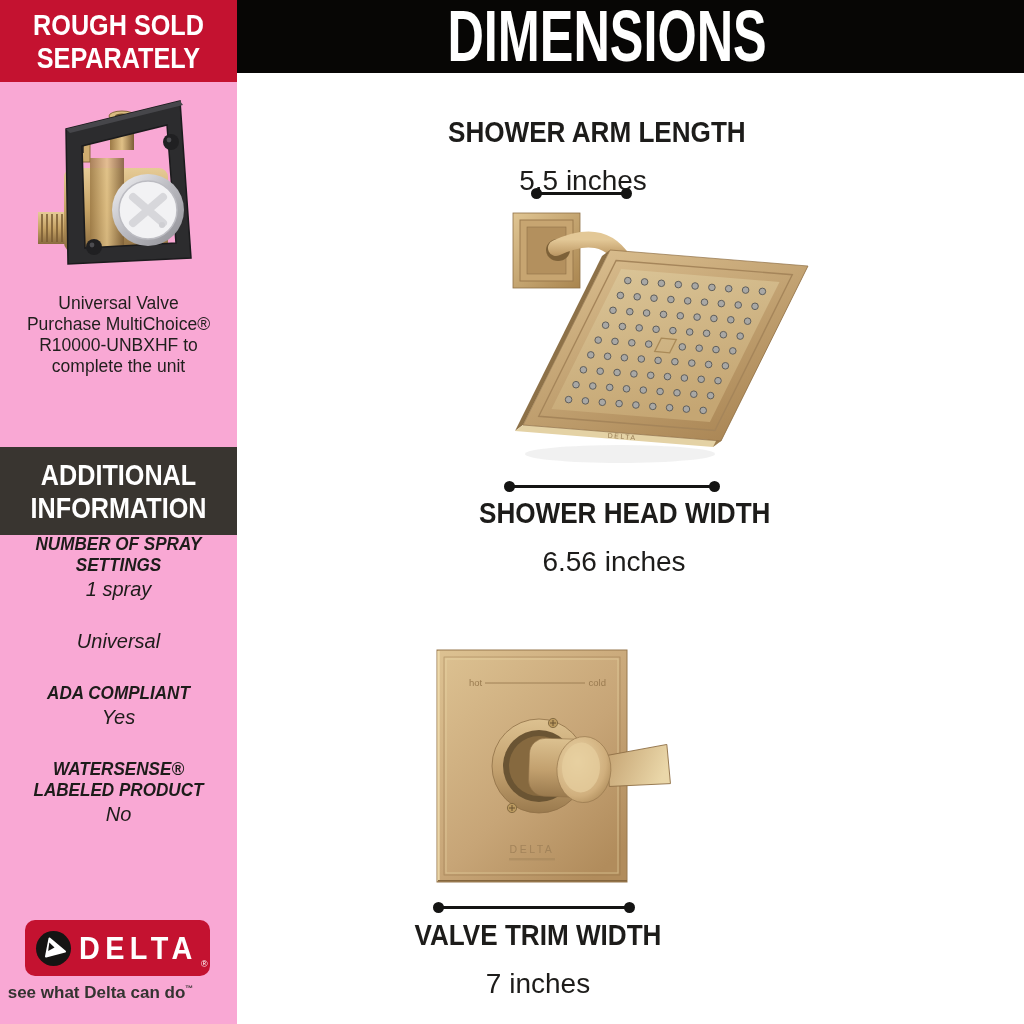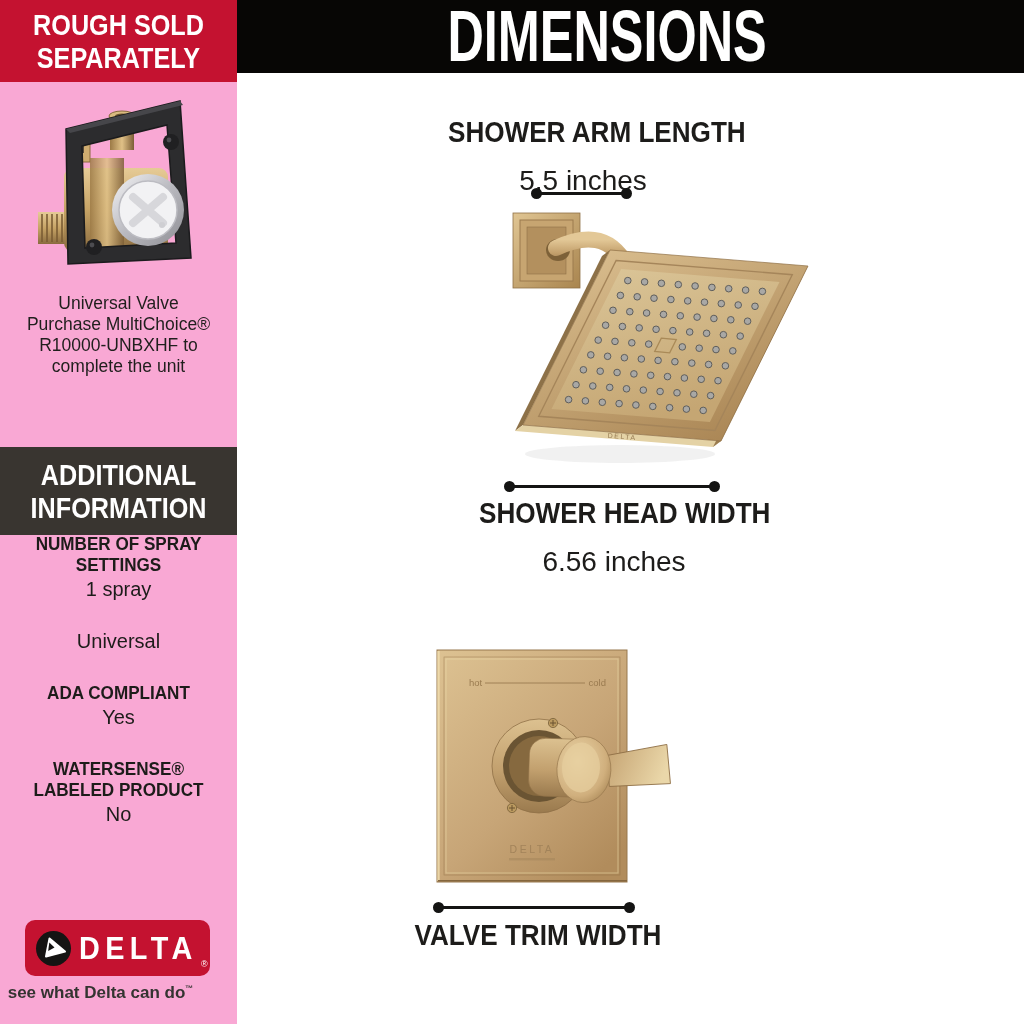--- a/index.html
+++ b/index.html
@@ -11,21 +11,21 @@
   .banner{display:flex;flex-direction:column;justify-content:center;text-align:center;color:#fff;font-weight:700;}
   .banner-rough{position:absolute;left:0;top:0;width:237px;height:82px;background:#c41230;}
   .banner-rough .ln{display:block;font-size:30px;line-height:33px;transform:scaleX(.84);}
   .valve-illo{position:absolute;left:30px;top:94px;width:180px;height:188px;}
   .purchase-note{position:absolute;left:0;top:293px;width:237px;text-align:center;
                  font-size:17.5px;line-height:21px;color:#201f1d;}
   .purchase-note span{display:block;}
   .banner-additional{position:absolute;left:0;top:399px;width:237px;height:88px;background:#393530;margin-top:48px;}
   .banner-additional .ln{display:block;font-size:30px;line-height:33px;transform:scaleX(.84);}
   .spec-list{position:absolute;left:0;top:533px;width:237px;text-align:center;}
-  .spec-item{margin-bottom:30px;}
+  .spec-item{margin-bottom:30px;font-style:italic;}
   .spec-label span{display:block;font-weight:700;font-size:19px;line-height:21px;transform:scaleX(.9);}
   .spec-value{font-size:20px;line-height:22px;margin-top:3px;}
 
   .delta-logo{position:absolute;left:25px;top:920px;width:185px;height:56px;background:#c41230;
               border-radius:10px;display:flex;align-items:center;padding:0 8px;box-sizing:border-box;}
   .delta-logo .mark{flex:0 0 auto;width:37px;height:37px;margin-left:2px;}
   .delta-logo .brand{color:#fff;font-weight:700;font-size:32px;letter-spacing:6px;margin-left:7px;transform:scaleX(.9);transform-origin:left center;}
   .delta-logo .reg{color:#fff;font-size:9px;align-self:flex-end;margin:0 0 7px -10px;}
   .tagline{position:absolute;left:0;top:983px;width:201px;text-align:center;font-weight:700;
            font-size:17px;color:#343431;}
@@ -351,15 +351,16 @@
         <ellipse cx="158" cy="123" rx="19" ry="25" fill="#e5cd9e" opacity="0.75"></ellipse>
       </g>
 
       <text x="109" y="210" font-size="10.5" letter-spacing="2.5" fill="#a2835a" text-anchor="middle">DELTA</text>
       <rect x="86" y="215" width="46" height="2.4" fill="#a2835a" opacity="0.5"></rect>
     </svg>
 
     <div class="dimline" style="left:200px;top:906px;width:194px;"></div>
     <div class="dim-caption" style="left:151px;top:920px;">
       <span class="lbl">VALVE TRIM WIDTH</span>
+      <div class="val">7 inches</div>
     </div>
   </main>
 </div>
 
 </body></html>

